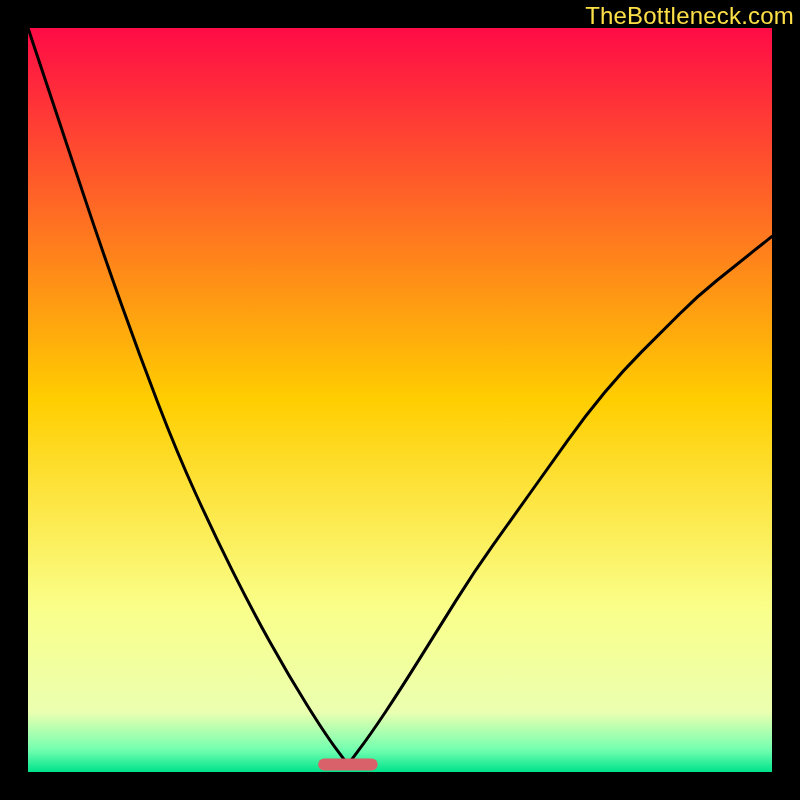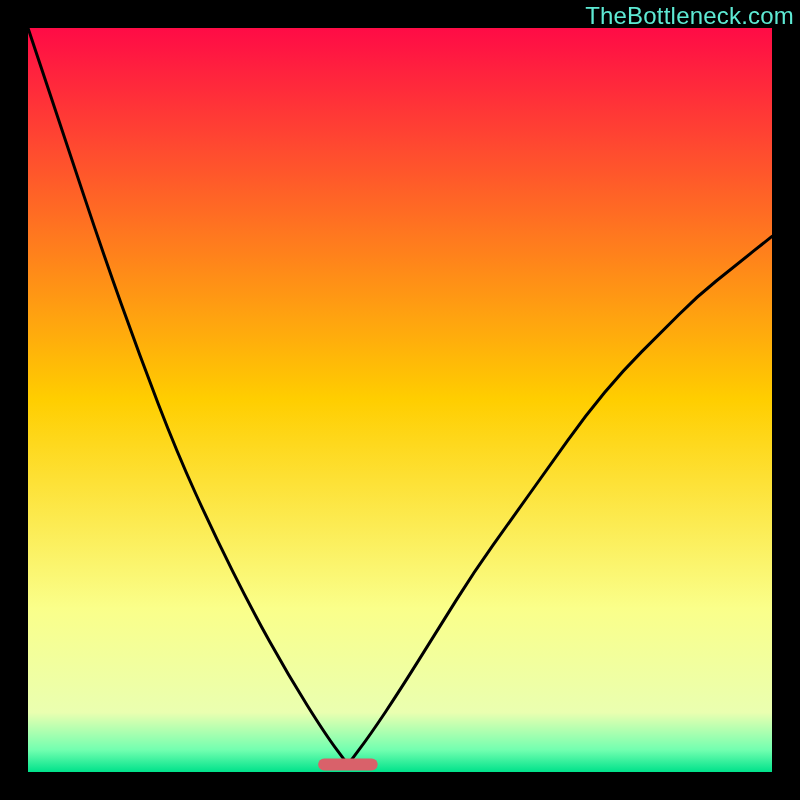--- a/index.html
+++ b/index.html
@@ -14,21 +14,21 @@
   .frame {
     position: relative;
     width: 800px;
     height: 800px;
     background: #000;
   }
   .watermark {
     position: absolute;
     top: 2px;
     right: 6px;
-    color: #5eead4;
+    color: #fde047;
     font-size: 24px;
     font-weight: 500;
     letter-spacing: 0.2px;
     user-select: none;
   }
   .plot-wrap {
     position: absolute;
     left: 28px;
     top: 28px;
     width: 744px;

